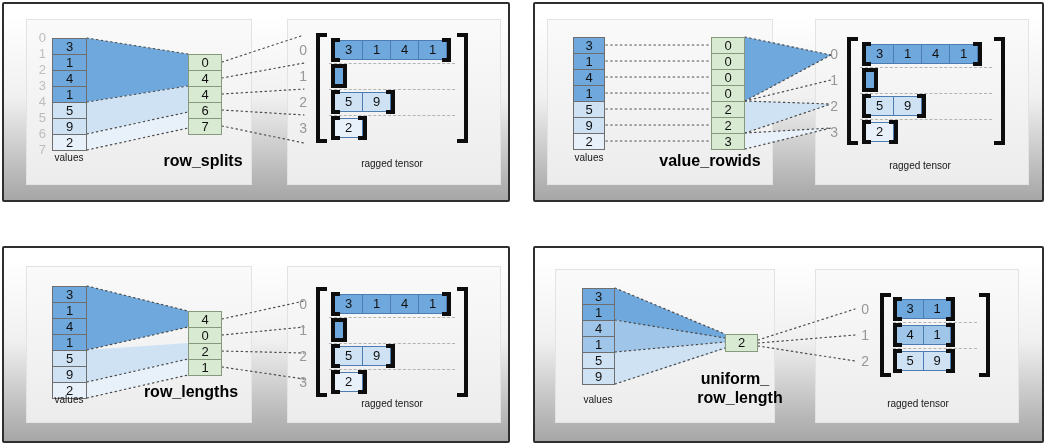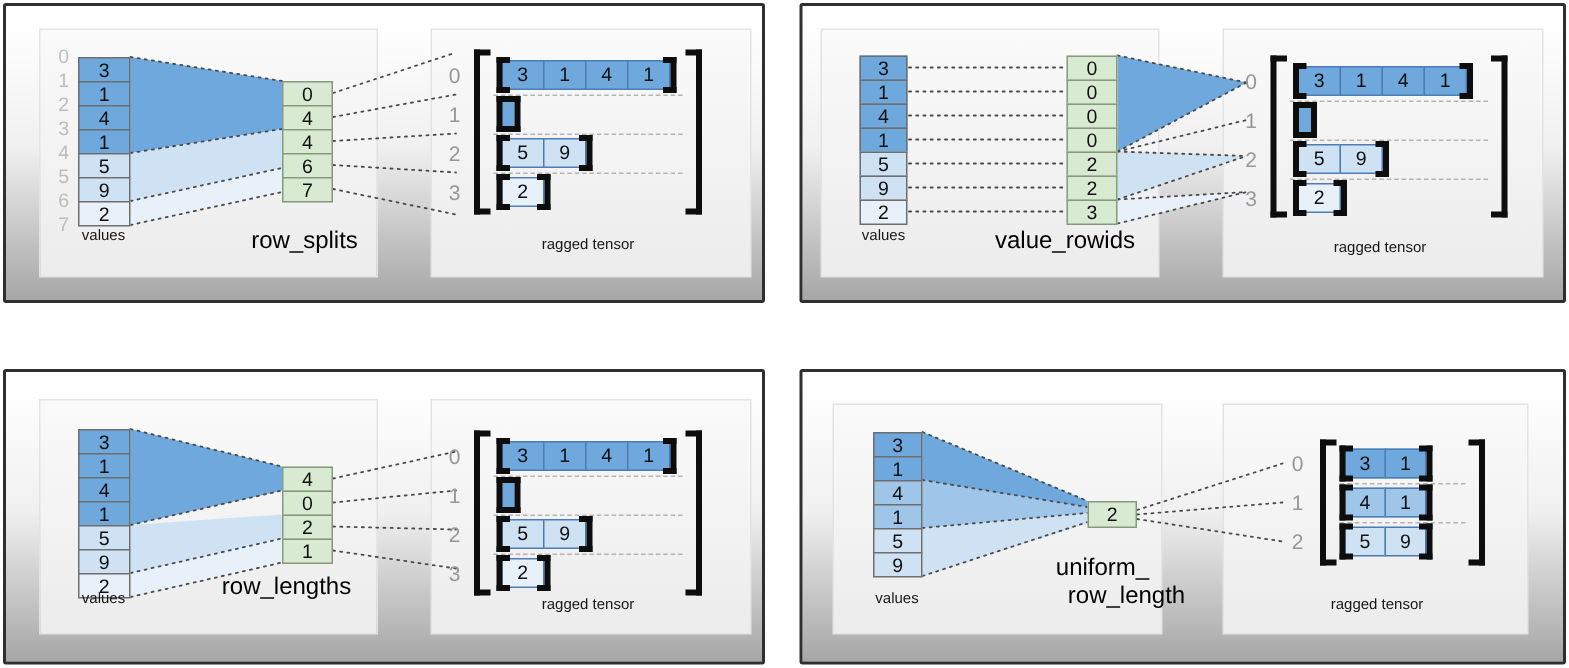--- a/index.html
+++ b/index.html
@@ -14,21 +14,21 @@
   .cell { box-sizing:border-box; height:17px; margin-top:-1px; border:1px solid #6e6e6e;
           text-align:center; font-size:13px; line-height:15px; color:#111; }
   .col .cell:first-child { margin-top:0; }
   .dark  { background:var(--dark-blue); }
   .med   { background:var(--medium-blue); }
   .light { background:var(--light-blue); }
   .pale  { background:var(--pale-blue); }
   .green { background:var(--green); border-color:#87997c; }
   .vidx { position:absolute; width:16px; text-align:right; color:#bdbdbd; font-size:13px; }
   .vlab { position:absolute; transform:translateX(-50%); font-size:10px; color:#161616; white-space:nowrap; }
-  .vlab.bold { font-weight:normal; font-size:16px; color:#000; }
+  .vlab.bold { font-weight:bold; font-size:16px; color:#000; }
   .tensor { position:absolute; }
   .obl,.obr { position:absolute; top:0; bottom:0; width:11px; box-sizing:border-box; }
   .obl { left:0;  border-left:4px solid #0d0d0d; border-top:4px solid #0d0d0d; border-bottom:4px solid #0d0d0d; }
   .obr { right:0; border-right:4px solid #0d0d0d; border-top:4px solid #0d0d0d; border-bottom:4px solid #0d0d0d; }
   .tsep { position:absolute; left:13px; right:13px; border-top:1px dashed #b3b3b3; }
   .trow { position:absolute; left:15px; height:26px; display:flex; align-items:center; }
   .tidx { position:absolute; right:100%; margin-right:24px; color:#979797; font-size:14px; }
   .rbl,.rbr { box-sizing:border-box; width:9px; height:24px; z-index:2; position:relative; }
   .rbl { border-left:4px solid #0d0d0d; border-top:4px solid #0d0d0d; border-bottom:4px solid #0d0d0d; margin-right:-5px; }
   .rbr { border-right:4px solid #0d0d0d; border-top:4px solid #0d0d0d; border-bottom:4px solid #0d0d0d; margin-left:-5px; }
@@ -312,21 +312,21 @@
       <div class="cell med">4</div>
       <div class="cell med">1</div>
       <div class="cell light">5</div>
       <div class="cell light">9</div>
     </div>
     <div class="vlab" style="left:63px;top:146px">values</div>
     <div class="col" style="left:190px;top:86px;width:33px">
       <div class="cell green" style="height:18px;line-height:16px">2</div>
     </div>
     <div class="vlab bold" style="left:200px;top:122px">uniform_</div>
-    <div class="vlab bold" style="left:216px;top:141px">row_length</div>
+    <div class="vlab bold" style="left:205px;top:141px">row_length</div>
     <div class="tensor" style="left:345px;top:45px;width:110px;height:84px">
       <div class="obl"></div>
       <div class="obr"></div>
       <div class="tsep" style="top:29px"></div>
       <div class="tsep" style="top:55px"></div>
       <div class="trow" style="top:3px;left:13px">
         <span class="tidx">0</span>
         <span class="rbl"></span>
         <span class="tcell dark">3</span>
         <span class="tcell dark">1</span>

